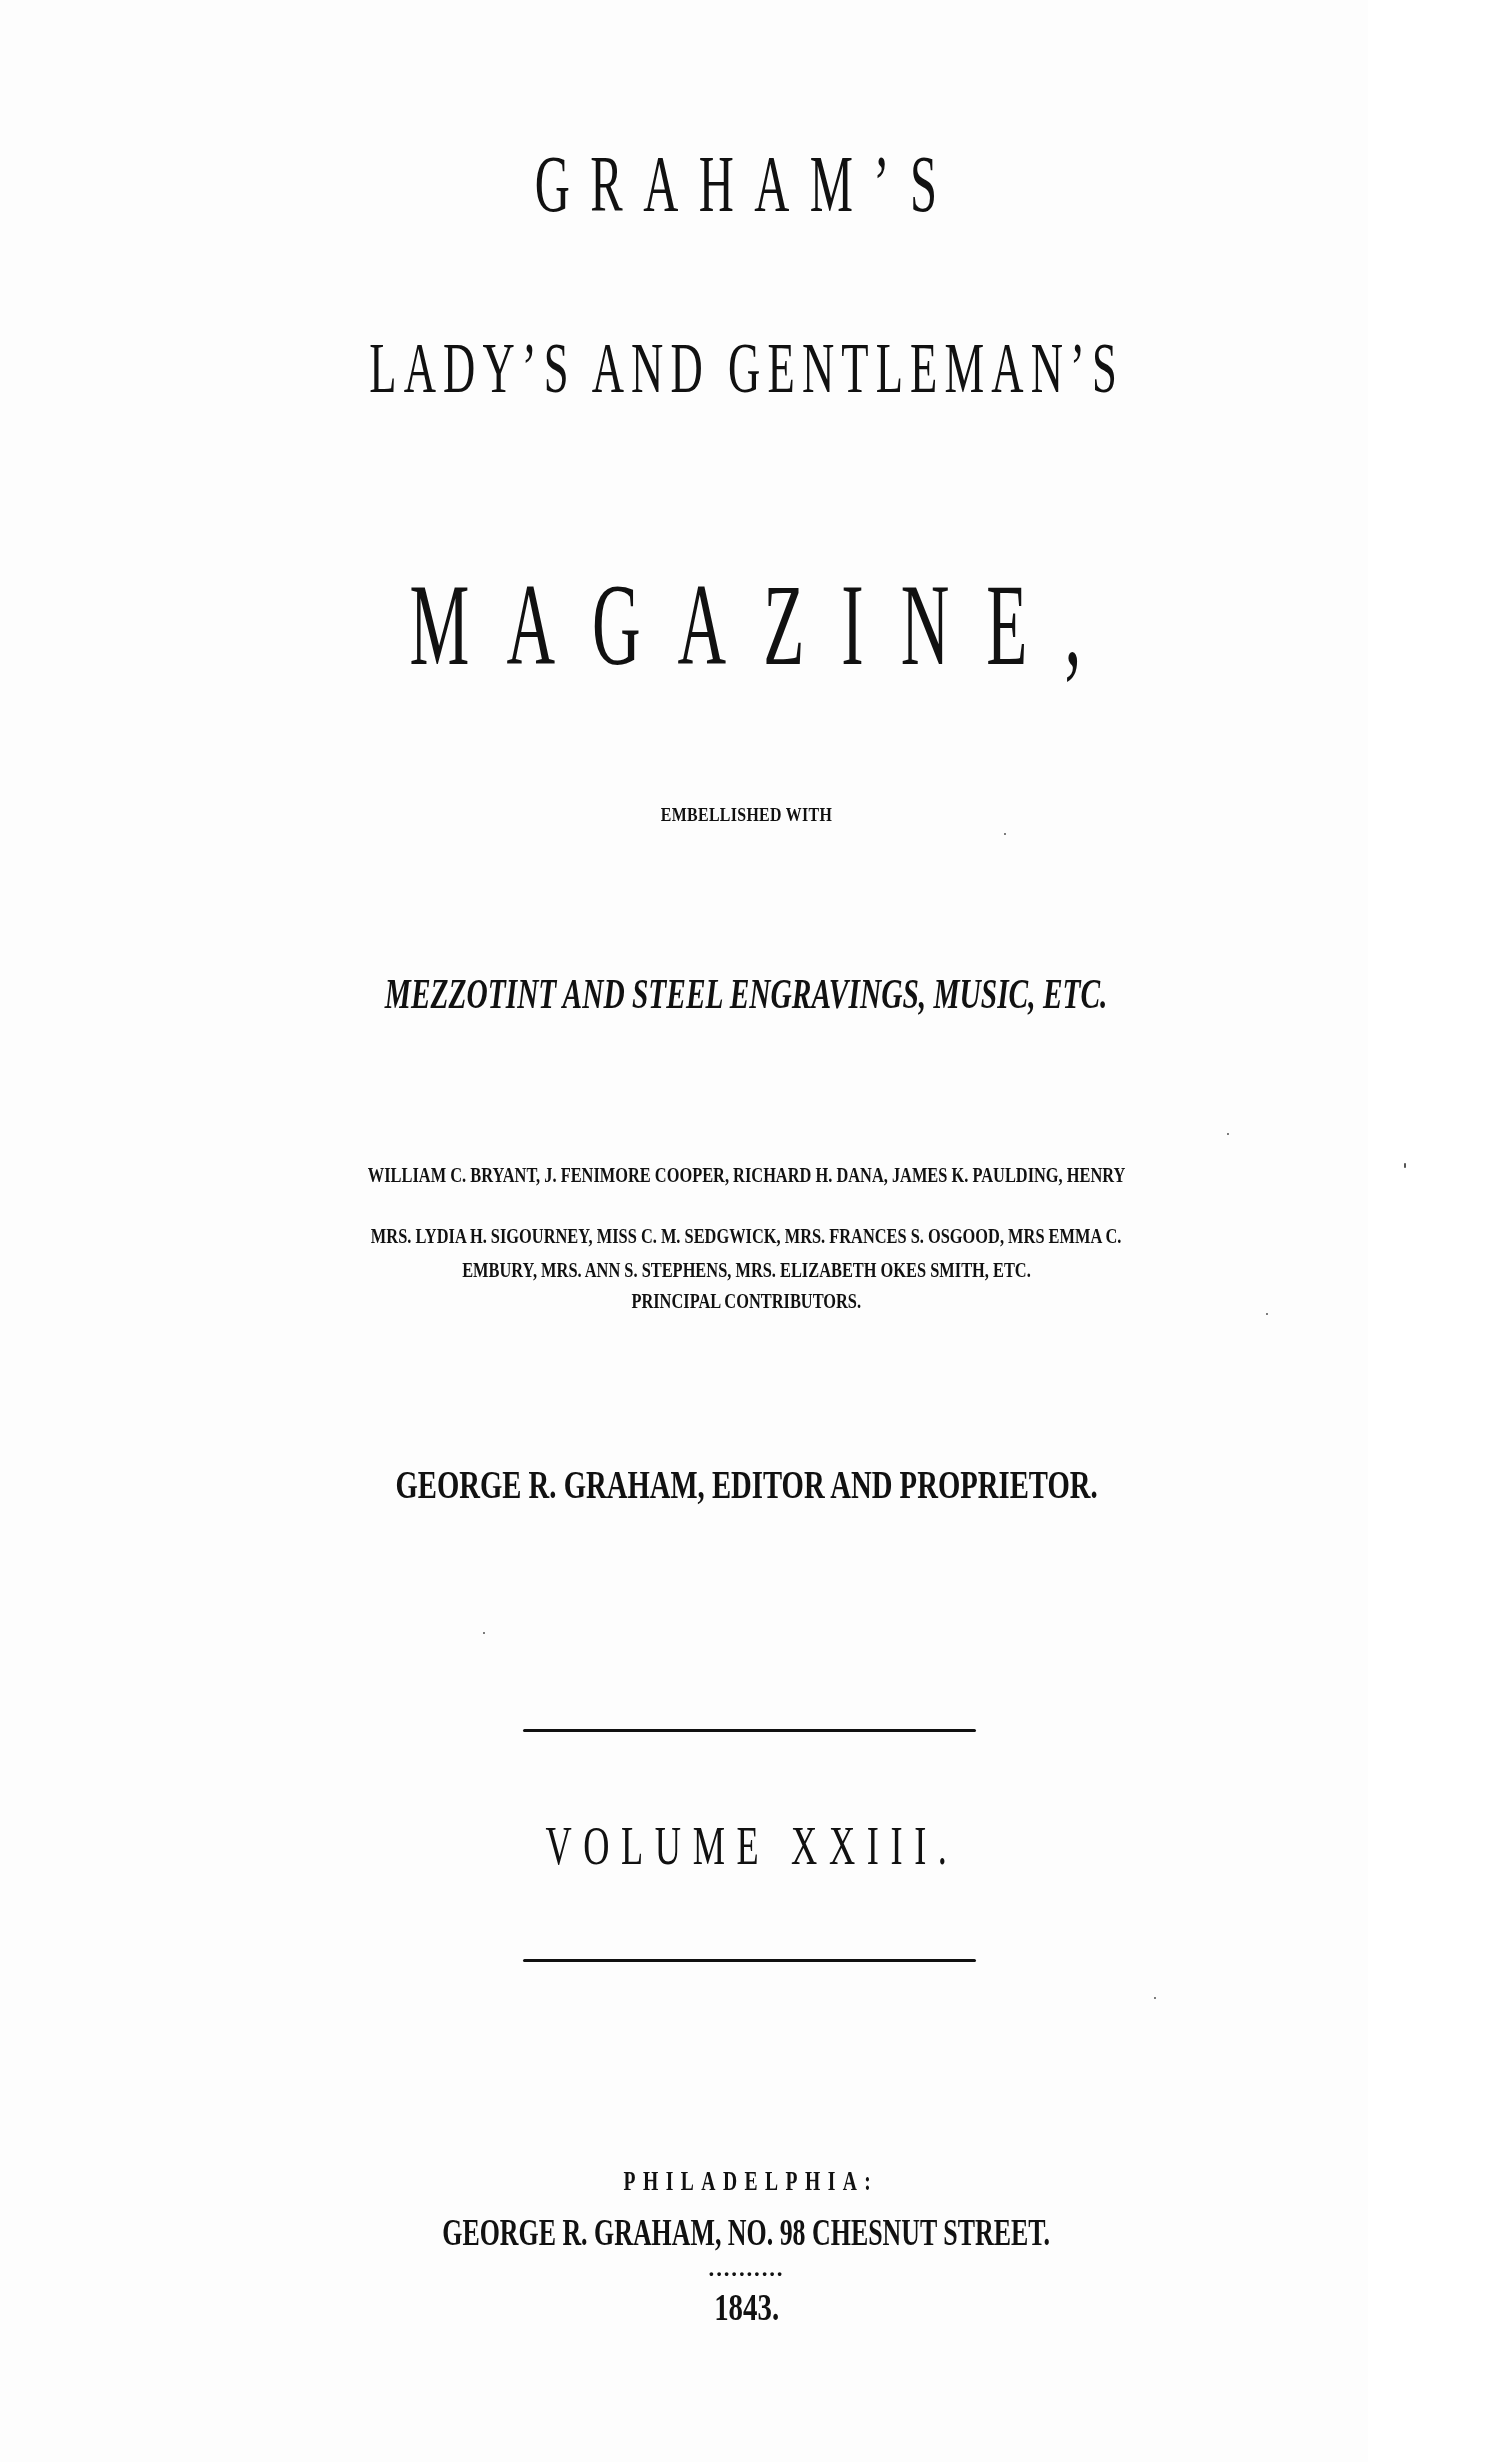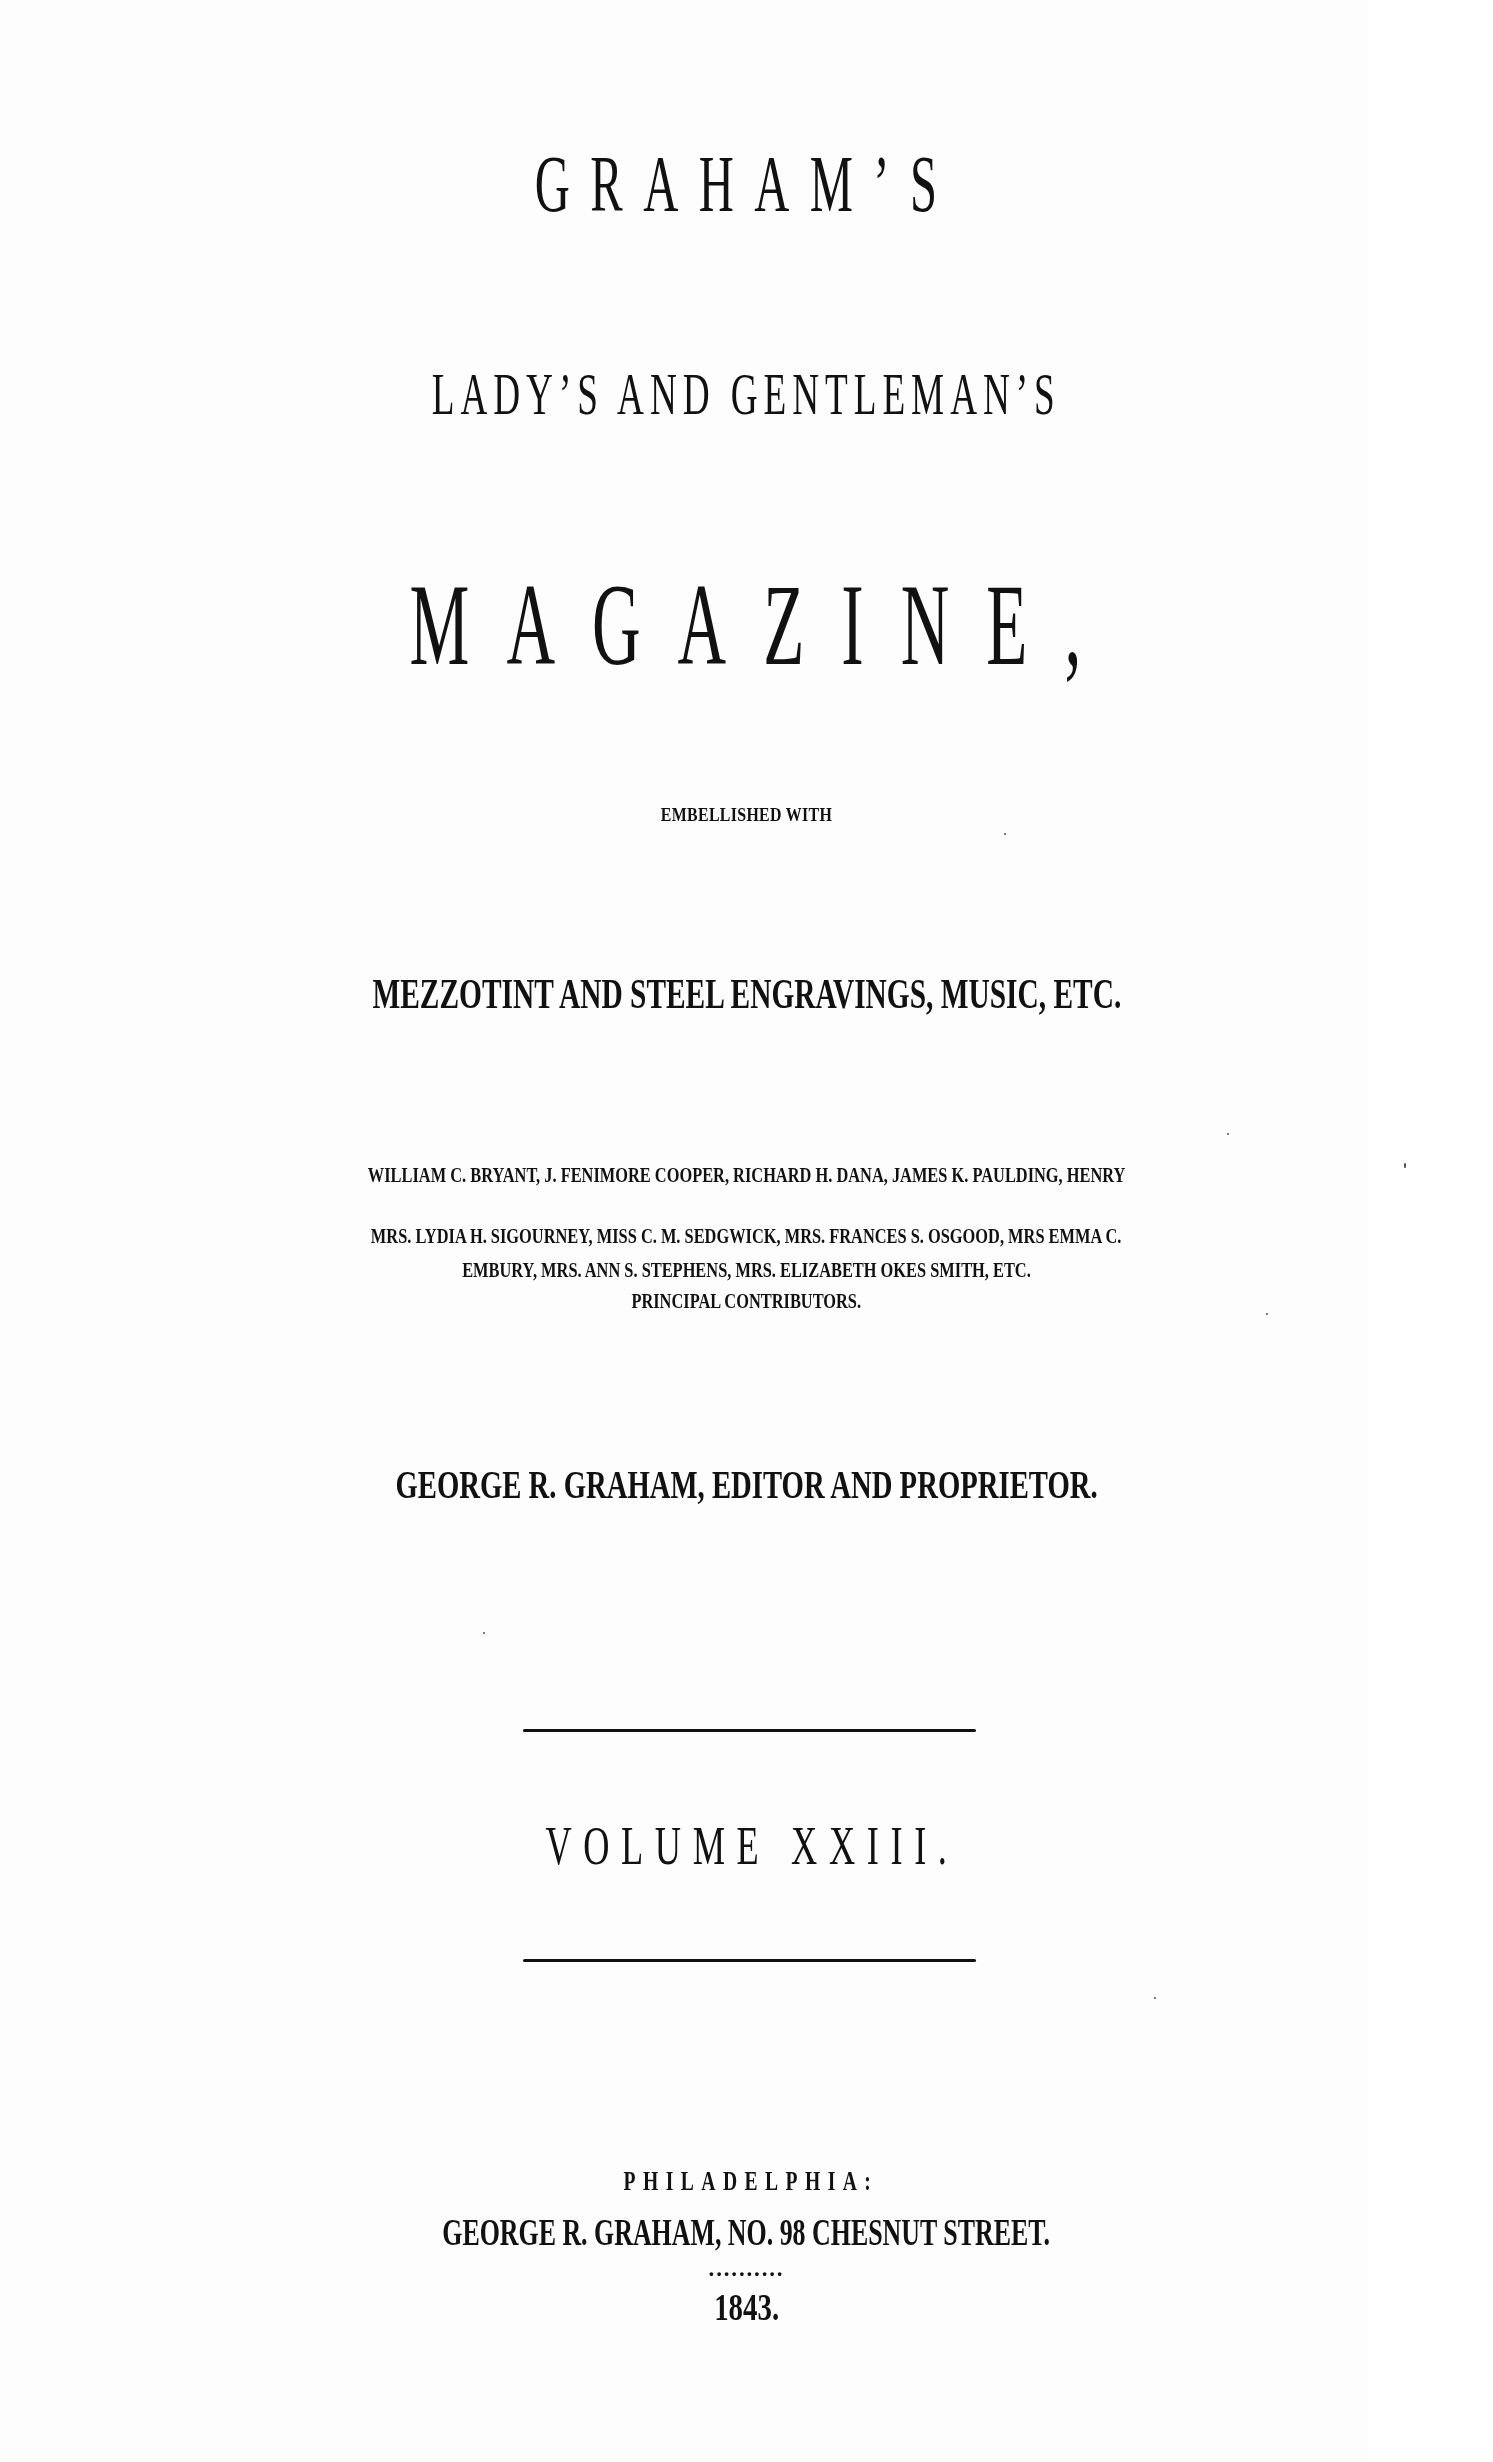--- a/index.html
+++ b/index.html
@@ -10,30 +10,30 @@
     color: #111111; white-space: nowrap;
     font-family: "Liberation Serif", "DejaVu Serif", serif;
     line-height: 1;
   }
   .line span.inner { display: inline-block; transform-origin: center top; }
 
   
   .t-grahams { top: 144px; font-size: 81px; }
   .t-grahams .inner { letter-spacing: 0.42em; transform: scaleX(0.60); }
 
-  .t-ladys { top: 364px; font-size: 60px; }
+  .t-ladys { top: 332px; font-size: 72px; }
   .t-ladys .inner { letter-spacing: 0.16em; transform: scaleX(0.62); }
 
   .t-magazine { top: 567px; font-size: 116px; text-align: center; }
   .t-magazine .inner { letter-spacing: 0.55em; transform: scaleX(0.58); margin-left: 0.3em; }
 
   .t-embellished { top: 805px; font-size: 19.4px; font-weight: bold; }
   .t-embellished .inner { letter-spacing: 0.02em; transform: scaleX(0.82); }
 
-  .t-mezzotint { top: 973px; font-size: 42px; font-weight: bold; }
+  .t-mezzotint { top: 973px; font-size: 42px; font-weight: bold; font-style: italic; }
   .t-mezzotint .inner { transform: scaleX(0.70); }
 
   .t-contrib { font-size: 21px; font-weight: bold; }
   .t-contrib .inner { transform: scaleX(0.78); }
   .t-c1 { top: 1165px; }
   .t-c2 { top: 1188px; }
   .t-c3 { top: 1226px; }
   .t-c4 { top: 1260px; }
   .t-c5 { top: 1291px; }
 

